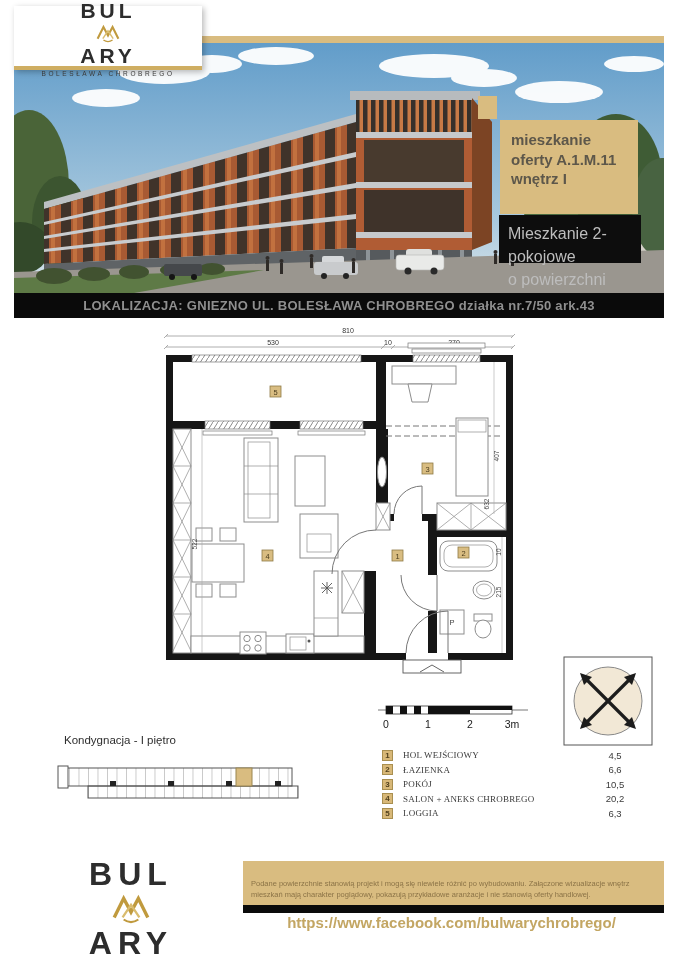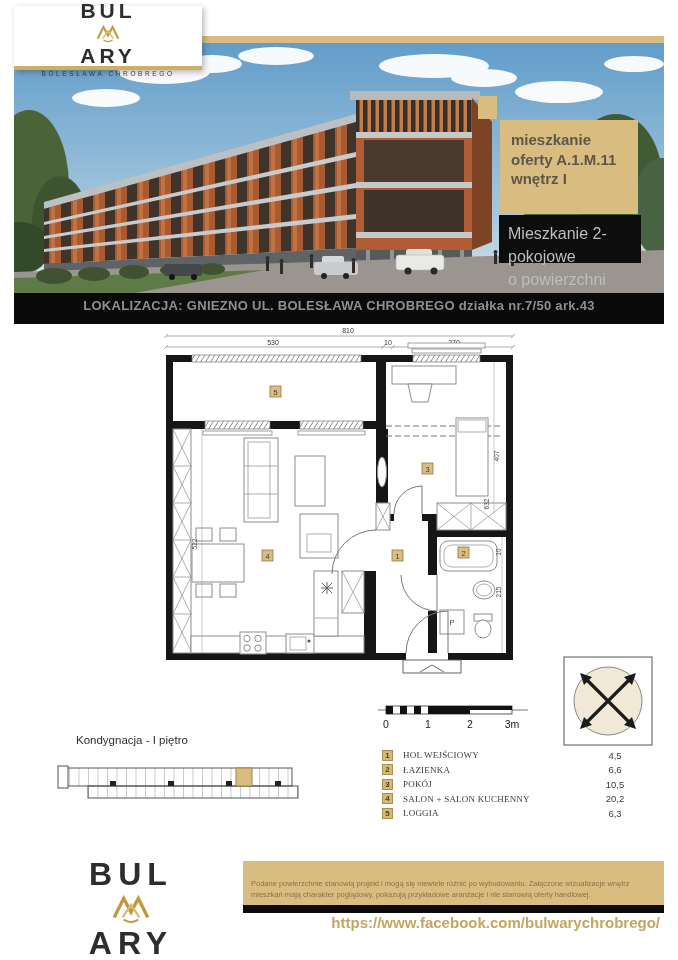--- a/index.html
+++ b/index.html
@@ -15,47 +15,47 @@
     display:flex;flex-direction:column;align-items:center;justify-content:center;padding-top:4px;}
   .logo-row{display:flex;align-items:center;gap:1px;flex-direction:column;}
   .logo-word{font-weight:bold;color:#2d2d2d;font-size:21px;letter-spacing:4px;}
   .logo-sub{font-size:6.5px;letter-spacing:2.6px;color:#3a3a3a;margin-top:2px;white-space:nowrap;}
   .crown-sm{width:26px;height:19px;}
   .gold-chip{position:absolute;left:478px;top:96px;width:19px;height:23px;background:#d9bc80;}
   .unit-box{position:absolute;left:500px;top:120px;width:138px;height:94px;background:#d9bc80;
     padding:10px 11px;color:#5d574a;font-weight:bold;font-size:15px;line-height:1.3;}
   .info-box{position:absolute;left:499px;top:215px;width:142px;height:48px;background:#0d0d0d;
     padding:7px 9px;color:#bdbdbd;font-size:16px;line-height:1.45;}
-  .loc-bar{position:absolute;left:14px;top:293px;width:650px;height:31px;background:#0a0a0a;
+  .loc-bar{position:absolute;left:14px;top:293px;width:650px;height:25px;background:#0a0a0a;
     color:#8f8f8f;font-weight:bold;font-size:13px;text-align:center;line-height:25px;letter-spacing:.3px;}
 
   
   .plan-svg{position:absolute;left:158px;top:326px;width:368px;height:352px;}
   .scale-svg{position:absolute;left:378px;top:696px;width:150px;height:40px;}
   .compass-svg{position:absolute;left:562px;top:655px;width:92px;height:92px;}
-  .storey-label{position:absolute;left:76px;top:734px;font-size:11.5px;color:#2e2e2e;}
+  .storey-label{position:absolute;left:64px;top:734px;font-size:11.5px;color:#2e2e2e;}
   .storey-svg{position:absolute;left:50px;top:758px;width:250px;height:50px;}
 
   
   .legend{position:absolute;left:382px;top:748px;width:250px;}
   .legend-row{display:flex;align-items:center;height:14.5px;}
   .legend-num{width:11px;height:11px;background:#d8b878;border:1px solid #a98f50;color:#503f1c;
     font-size:8px;font-weight:bold;display:flex;align-items:center;justify-content:center;margin-right:10px;}
   .legend-name{flex:1;font-size:9px;color:#3b3b3b;letter-spacing:.2px;font-family:Liberation Serif, serif;}
   .legend-area{font-size:9.5px;color:#3b3b3b;width:34px;text-align:center;}
 
   
   .f-logo{position:absolute;left:26px;top:856px;width:210px;display:flex;flex-direction:column;align-items:center;}
   .f-logo .logo-word{font-size:32px;letter-spacing:6px;}
   .crown-lg{width:42px;height:30px;}
   .f-logo .logo-sub{font-size:8.5px;letter-spacing:4.4px;margin-top:1px;}
   .disclaimer{position:absolute;left:243px;top:861px;width:421px;height:44px;background:#d9bc80;
     color:#8b7346;font-size:7.5px;line-height:1.5;padding:17px 8px 4px 8px;}
   .black-bar{position:absolute;left:243px;top:905px;width:421px;height:8px;background:#0b0b0b;}
-  .fb-url{position:absolute;left:243px;top:914px;width:421px;text-align:right;padding-right:4px;
+  .fb-url{position:absolute;left:243px;top:914px;width:421px;text-align:center;padding-right:4px;
     color:#c3a663;font-weight:bold;font-size:15px;text-decoration:none;display:block;}
 
   svg text{font-family:"Liberation Sans",sans-serif;}
 </style>
 </head>
 <body>
 
 <div class="page">
 
   <div class="photo">
@@ -408,21 +408,21 @@
       <span class="legend-name">ŁAZIENKA</span>
       <span class="legend-area">6,6</span>
     </div>
     <div class="legend-row">
       <span class="legend-num">3</span>
       <span class="legend-name">POKÓJ</span>
       <span class="legend-area">10,5</span>
     </div>
     <div class="legend-row">
       <span class="legend-num">4</span>
-      <span class="legend-name">SALON + SALON KUCHENNY</span>
+      <span class="legend-name">SALON + ANEKS CHROBREGO</span>
       <span class="legend-area">20,2</span>
     </div>
     <div class="legend-row">
       <span class="legend-num">5</span>
       <span class="legend-name">LOGGIA</span>
       <span class="legend-area">6,3</span>
     </div>
   </div>
 
   <div class="f-logo">

